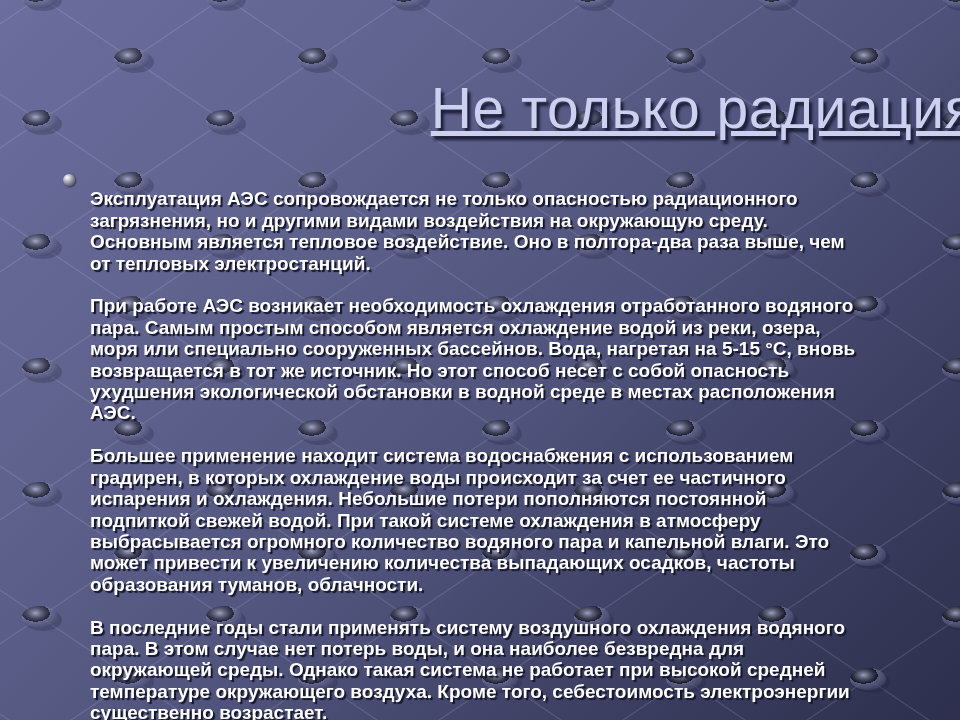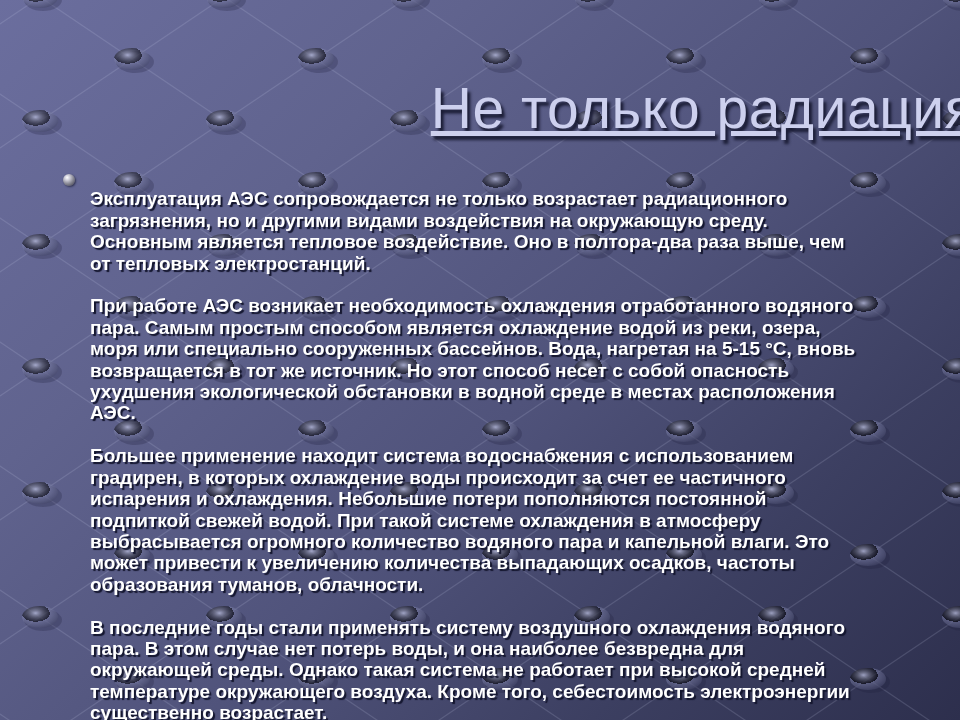--- a/index.html
+++ b/index.html
@@ -99,21 +99,21 @@
       </pattern>
     </defs>
     <rect width="960" height="720" fill="url(#lattice)"></rect>
   </svg>
 
   <h1 class="title">Не только радиация</h1>
 
   <div class="content">
     <span class="bullet"></span>
     <div class="paras">
-      <div class="para">Эксплуатация АЭС сопровождается не только возрастает радиационного
+      <div class="para">Эксплуатация АЭС сопровождается не только опасностью радиационного
 загрязнения, но и другими видами воздействия на окружающую среду.
 Основным является тепловое воздействие. Оно в полтора-два раза выше, чем
 от тепловых электростанций.</div>
       <div class="para">При работе АЭС возникает необходимость охлаждения отработанного водяного
 пара. Самым простым способом является охлаждение водой из реки, озера,
 моря или специально сооруженных бассейнов. Вода, нагретая на 5-15 °С, вновь
 возвращается в тот же источник. Но этот способ несет с собой опасность
 ухудшения экологической обстановки в водной среде в местах расположения
 АЭС.</div>
       <div class="para">Большее применение находит система водоснабжения с использованием

